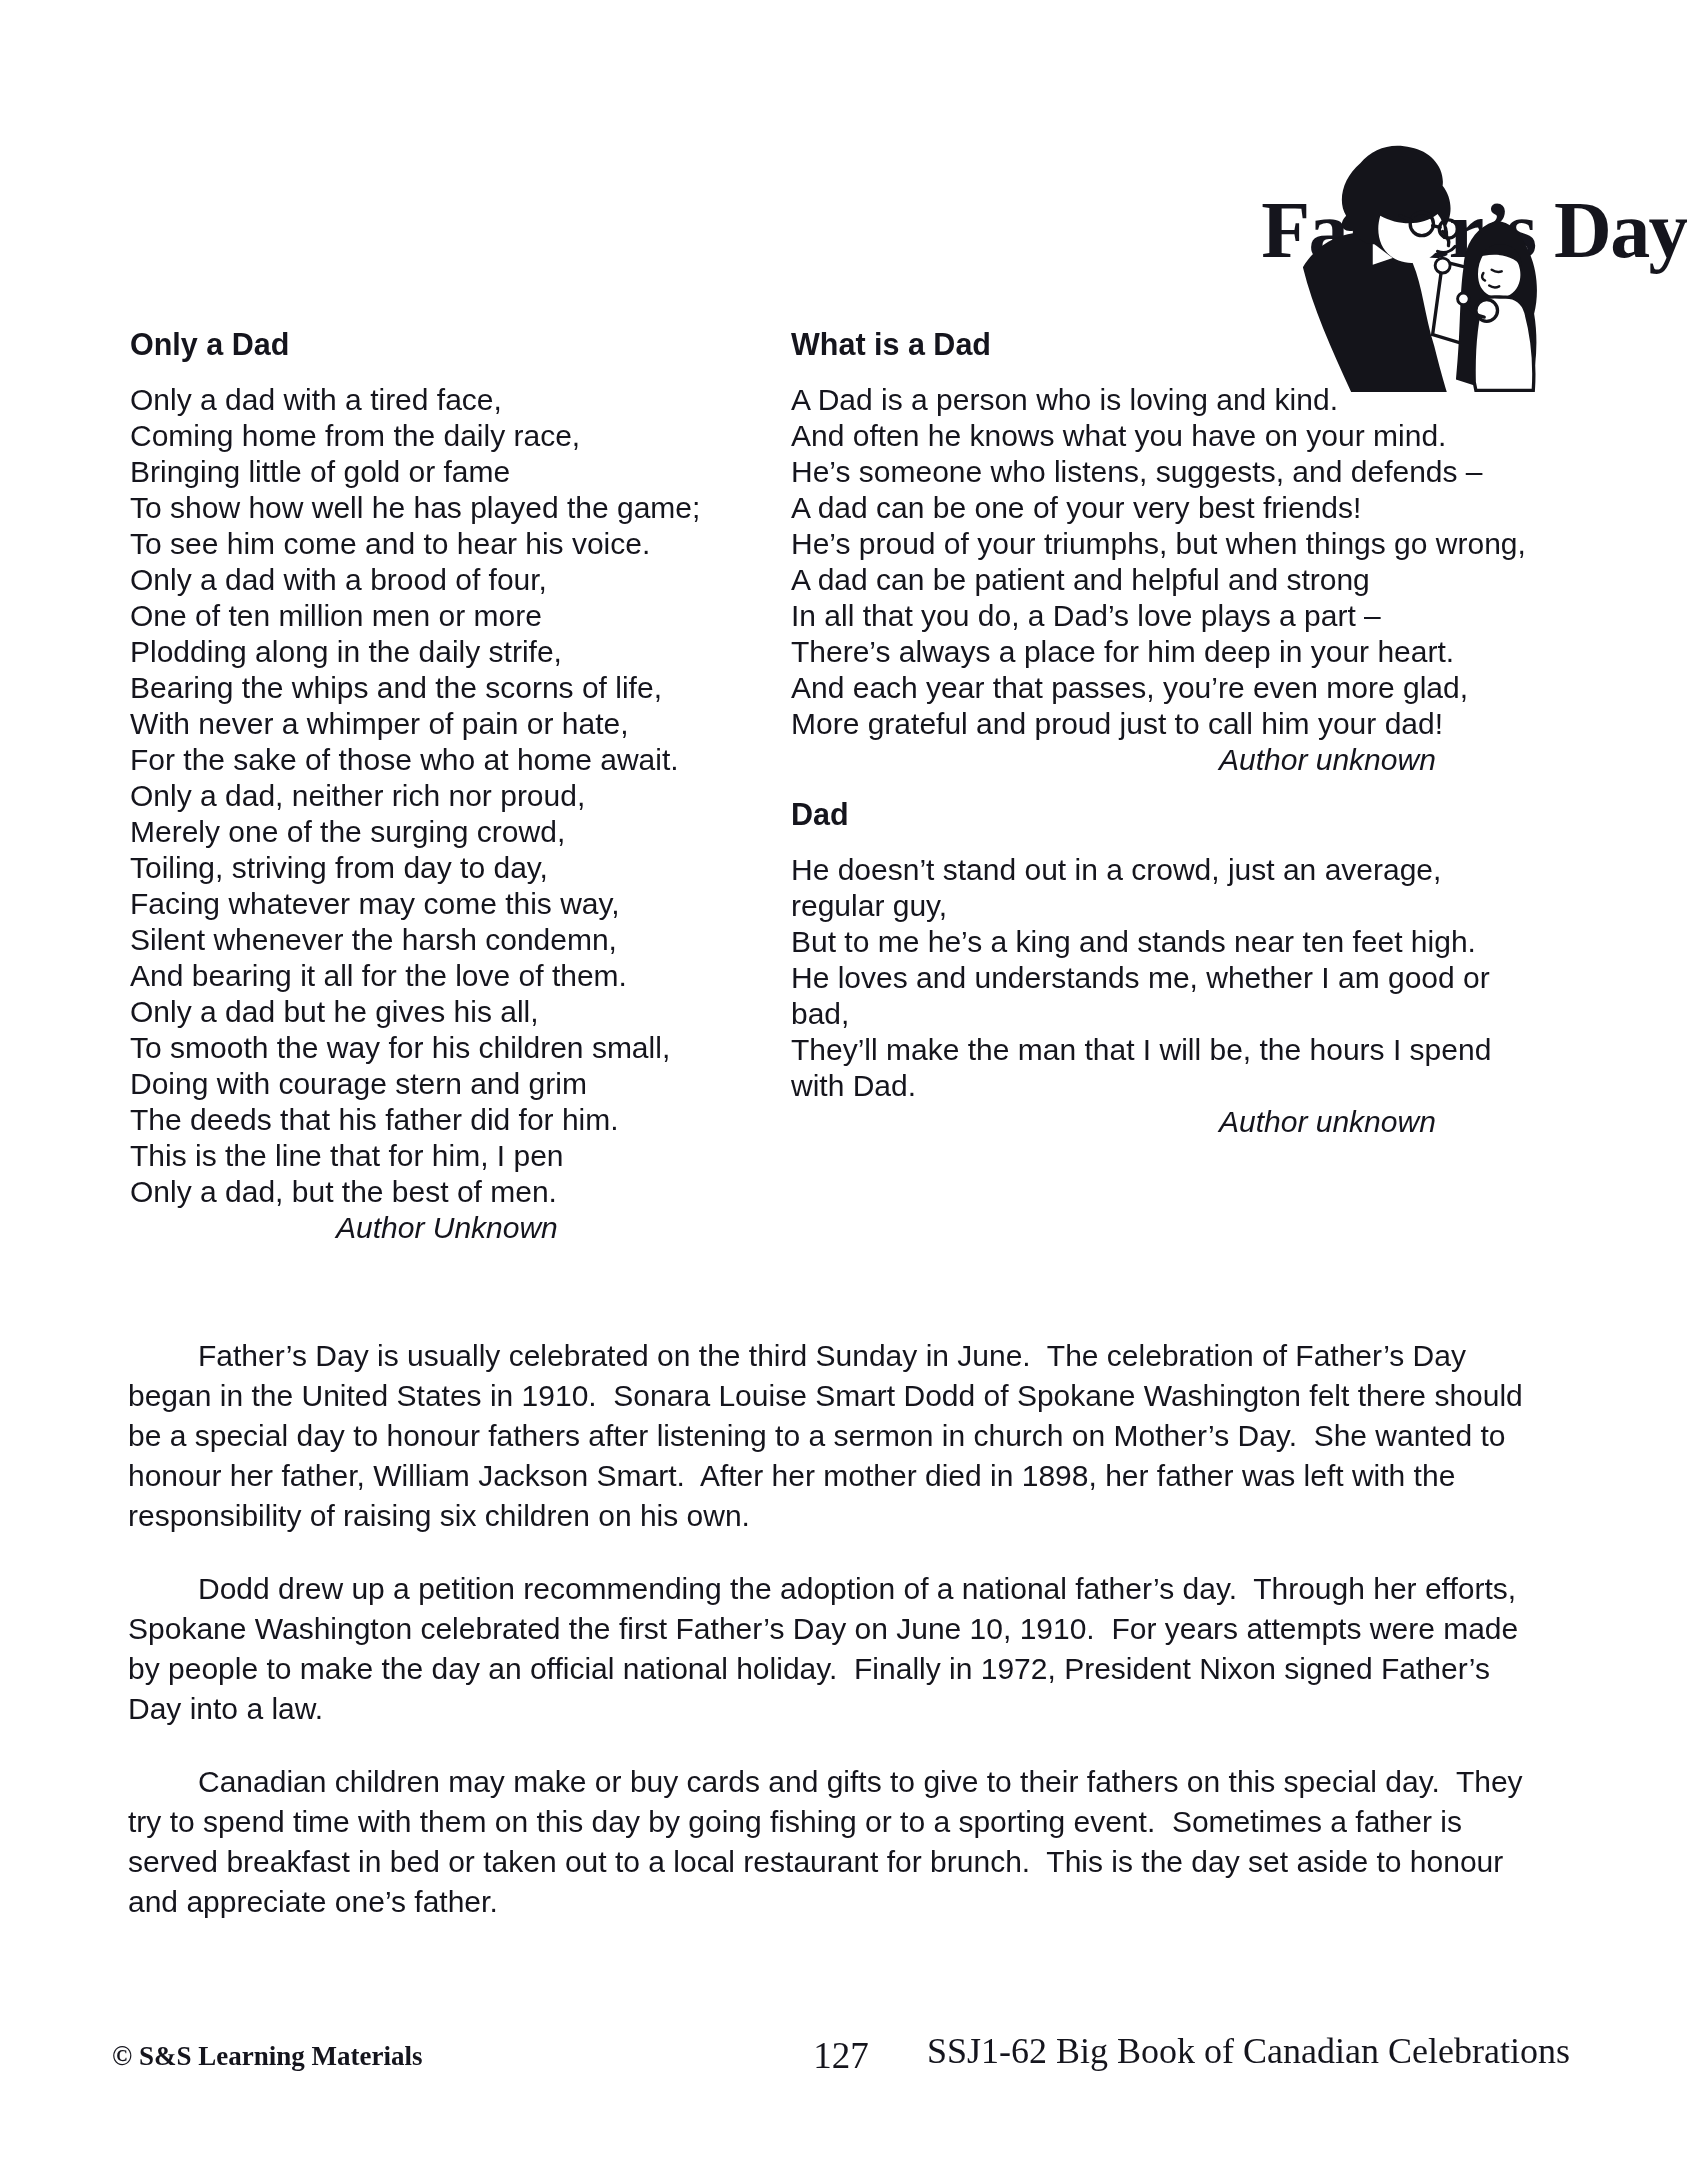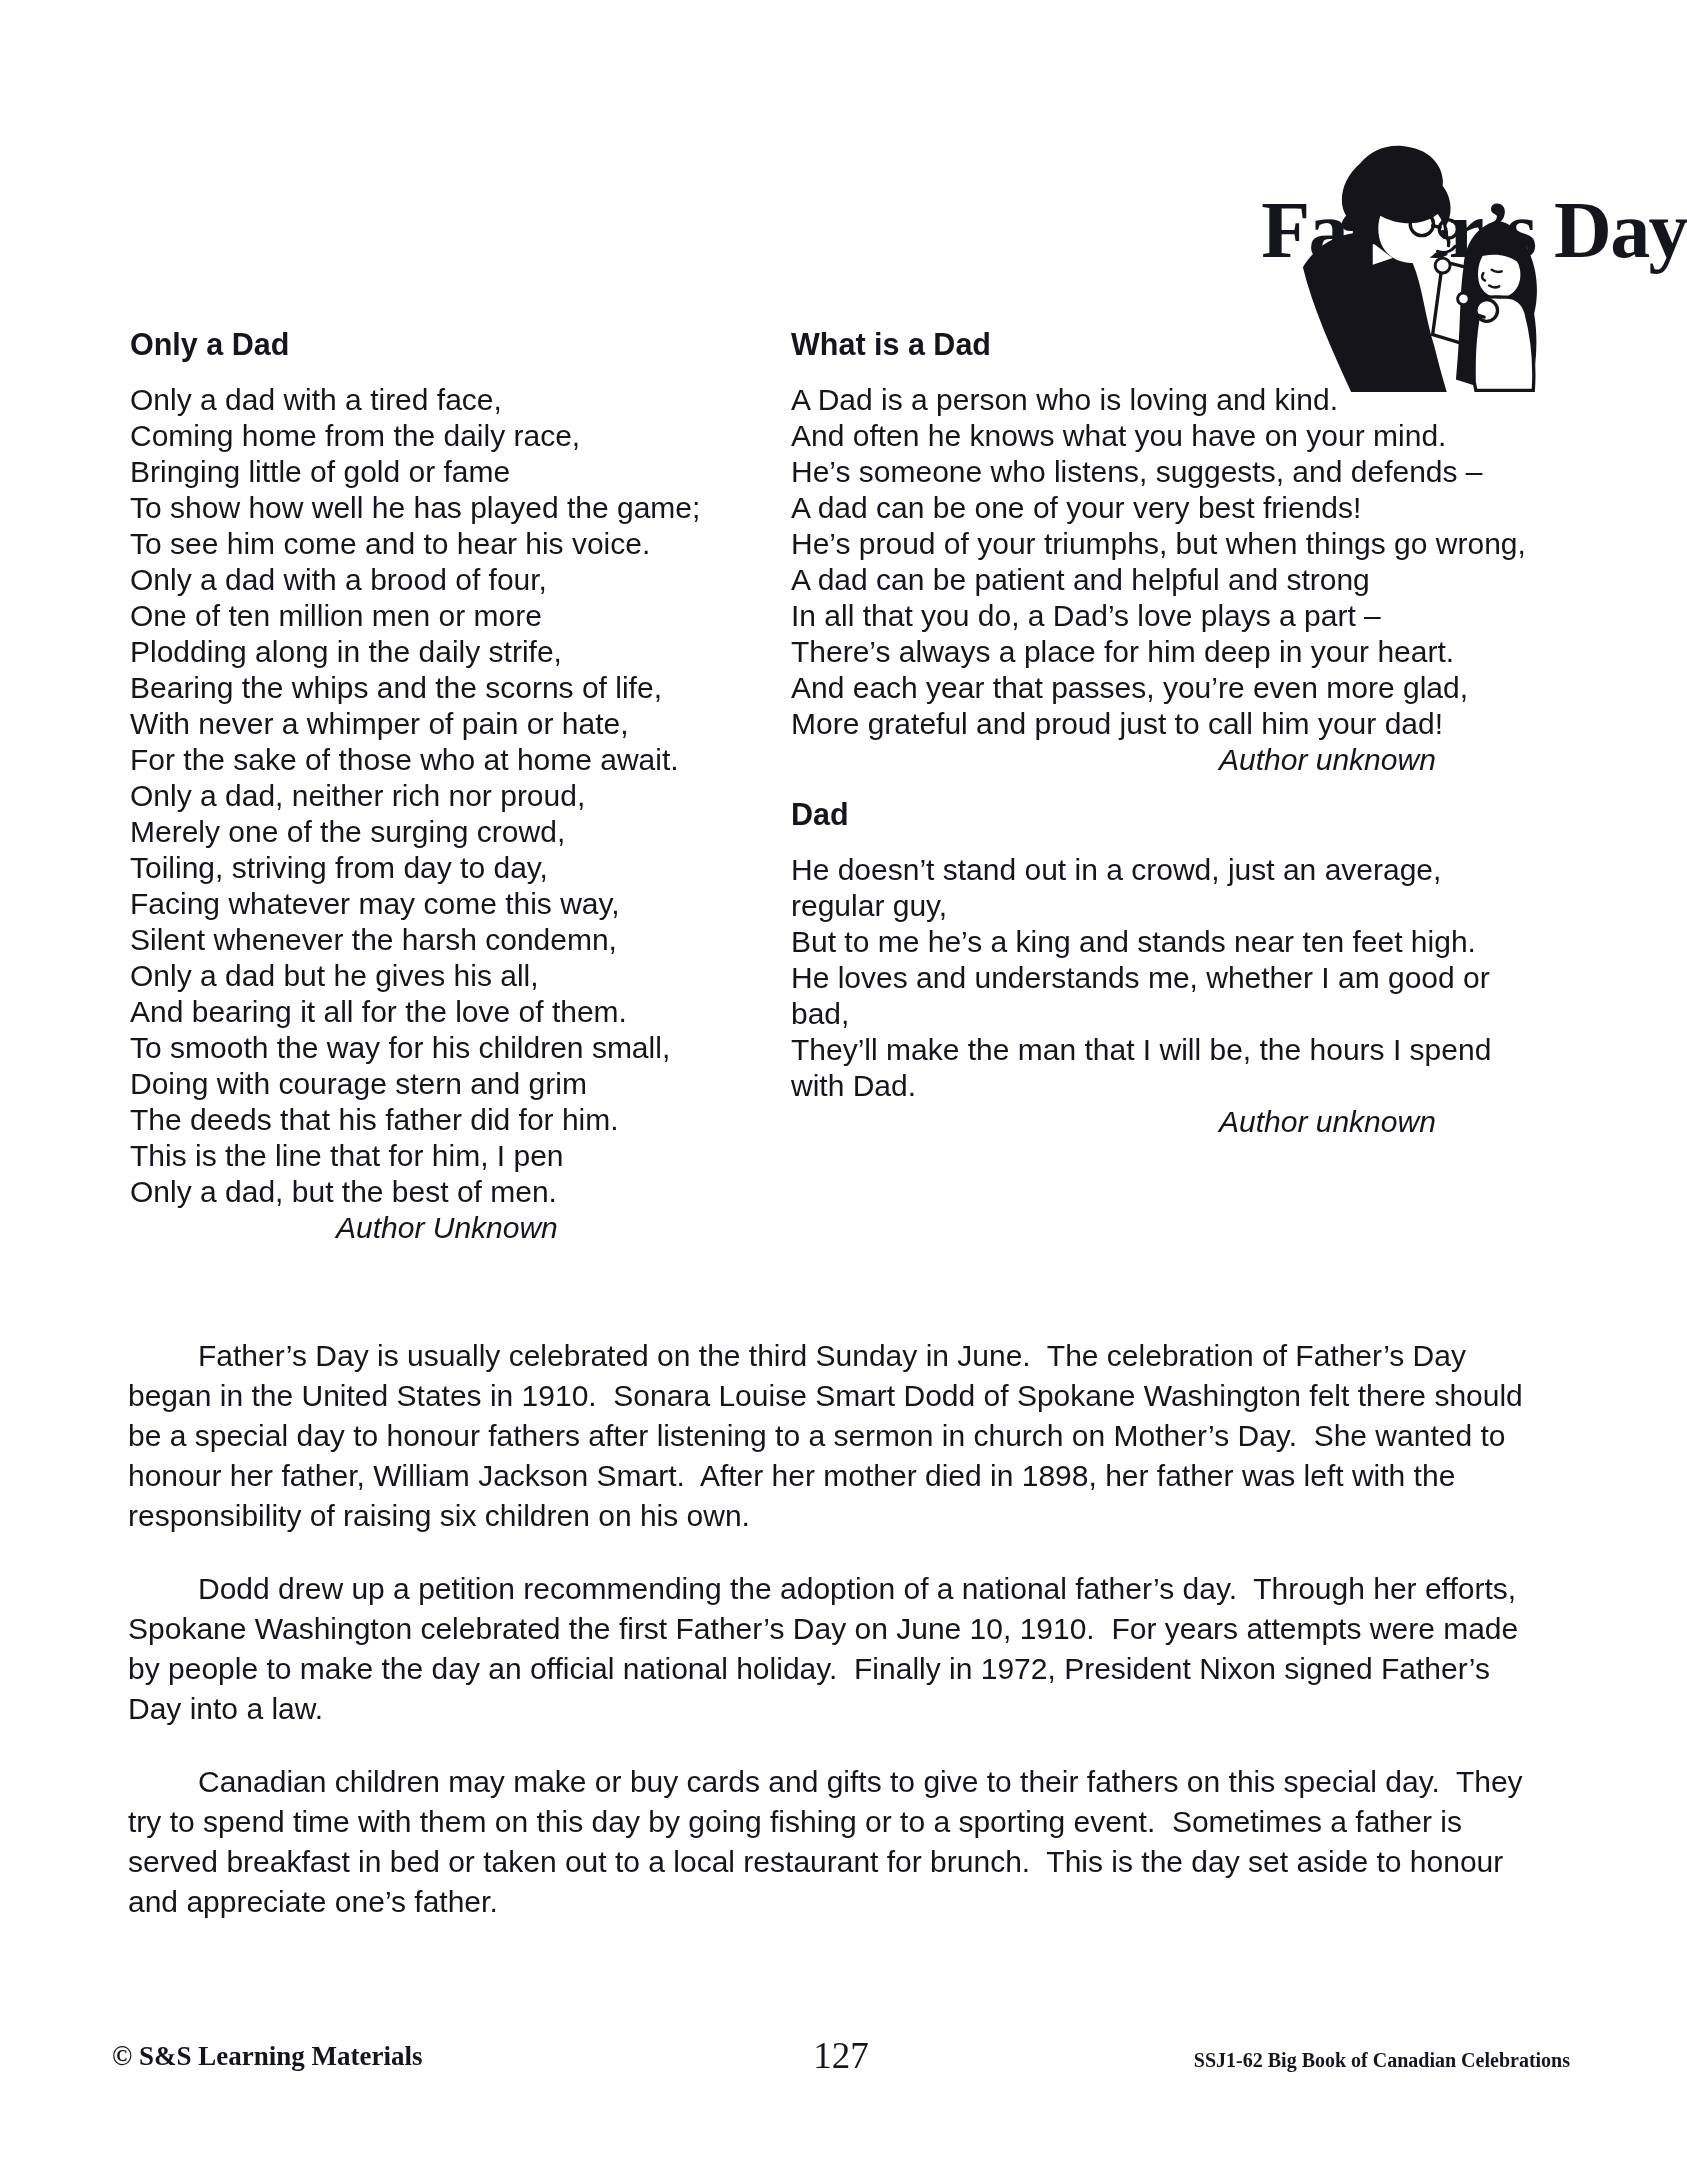--- a/index.html
+++ b/index.html
@@ -74,21 +74,21 @@
     position:absolute; left:0; bottom:5px;
     font-size:27px; font-weight:700;
   }
   .page-number {
     position:absolute; left:0; right:0; bottom:0;
     text-align:center;
     font-size:37px; font-weight:400;
   }
   .footer-right {
     position:absolute; right:0; bottom:5px;
-    font-size:20px; font-weight:700;
+    font-size:36px; font-weight:400;
   }
 </style>
 </head>
 <body>
 
 <div class="page">
 
   <h1 class="title">Father’s Day</h1>
 
   <div class="illustration">
@@ -161,22 +161,22 @@
         <div class="line">One of ten million men or more</div>
         <div class="line">Plodding along in the daily strife,</div>
         <div class="line">Bearing the whips and the scorns of life,</div>
         <div class="line">With never a whimper of pain or hate,</div>
         <div class="line">For the sake of those who at home await.</div>
         <div class="line">Only a dad, neither rich nor proud,</div>
         <div class="line">Merely one of the surging crowd,</div>
         <div class="line">Toiling, striving from day to day,</div>
         <div class="line">Facing whatever may come this way,</div>
         <div class="line">Silent whenever the harsh condemn,</div>
+        <div class="line">And bearing it all for the love of them.</div>
         <div class="line">Only a dad but he gives his all,</div>
-        <div class="line">And bearing it all for the love of them.</div>
         <div class="line">To smooth the way for his children small,</div>
         <div class="line">Doing with courage stern and grim</div>
         <div class="line">The deeds that his father did for him.</div>
         <div class="line">This is the line that for him, I pen</div>
         <div class="line">Only a dad, but the best of men.</div>
       </div>
     <div class="poem-author author-left">Author Unknown</div>
   </section>
 
   <section class="col col-right">

